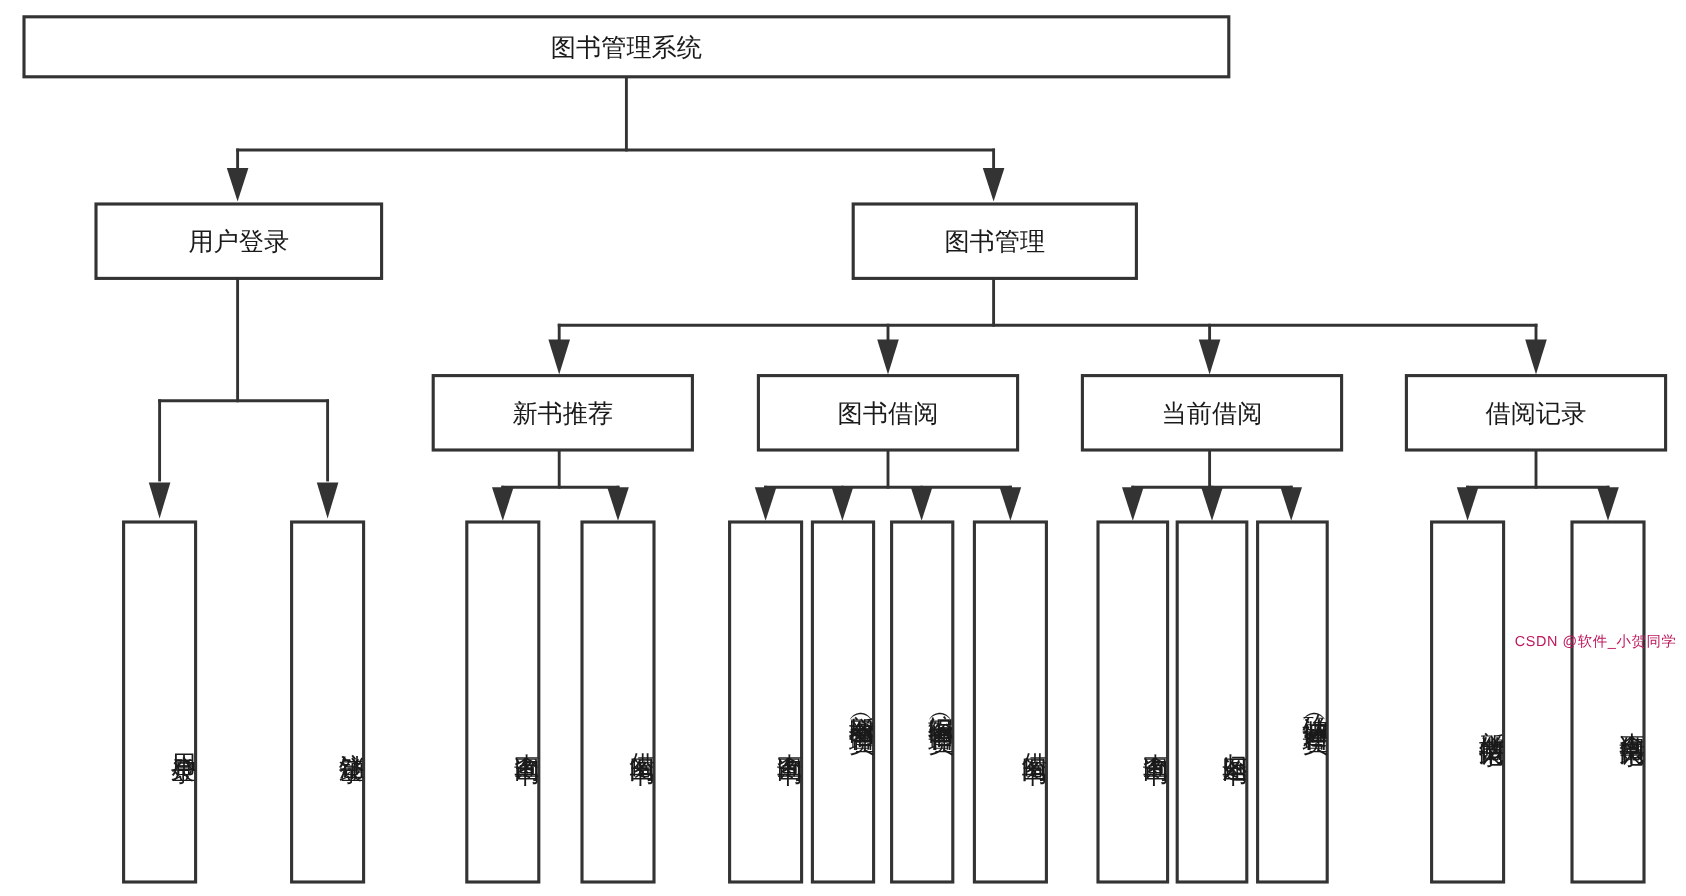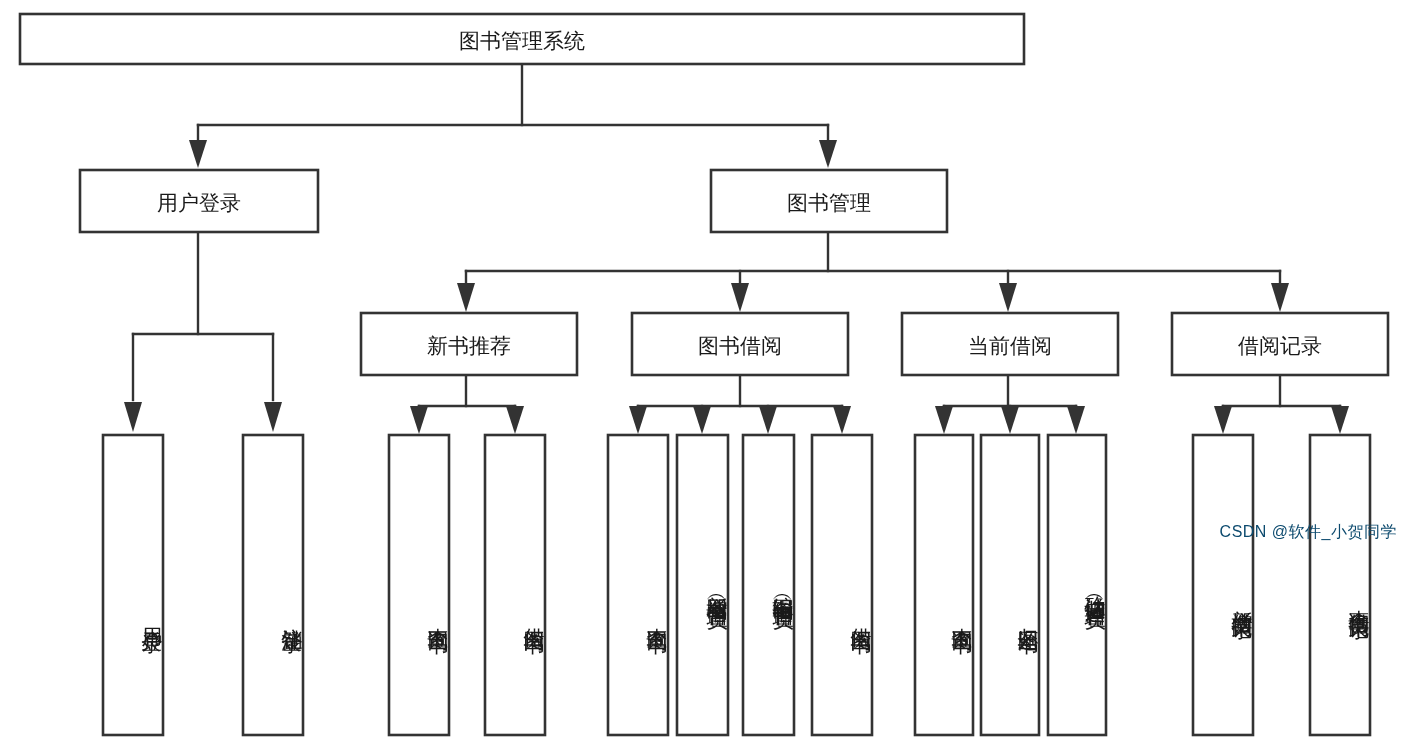--- a/index.html
+++ b/index.html
@@ -60,22 +60,22 @@
     letter-spacing: 2px;
     color: #1a1a1a;
     pointer-events: none;
     white-space: nowrap;
   }
   .watermark {
     position: absolute;
     right: 8px;
     bottom: 4px;
     font-family: "Liberation Sans", "DejaVu Sans", sans-serif;
-    font-size: 16px;
-    color: #0c4a6e;
+    font-size: 12px;
+    color: #be185d;
     letter-spacing: 0.5px;
     user-select: none;
   }
 </style>
 </head>
 <body>
 
 <div id="diagram-root">
 
   <svg class="flowchart" viewBox="0 0 1405 747" xmlns="http://www.w3.org/2000/svg">

